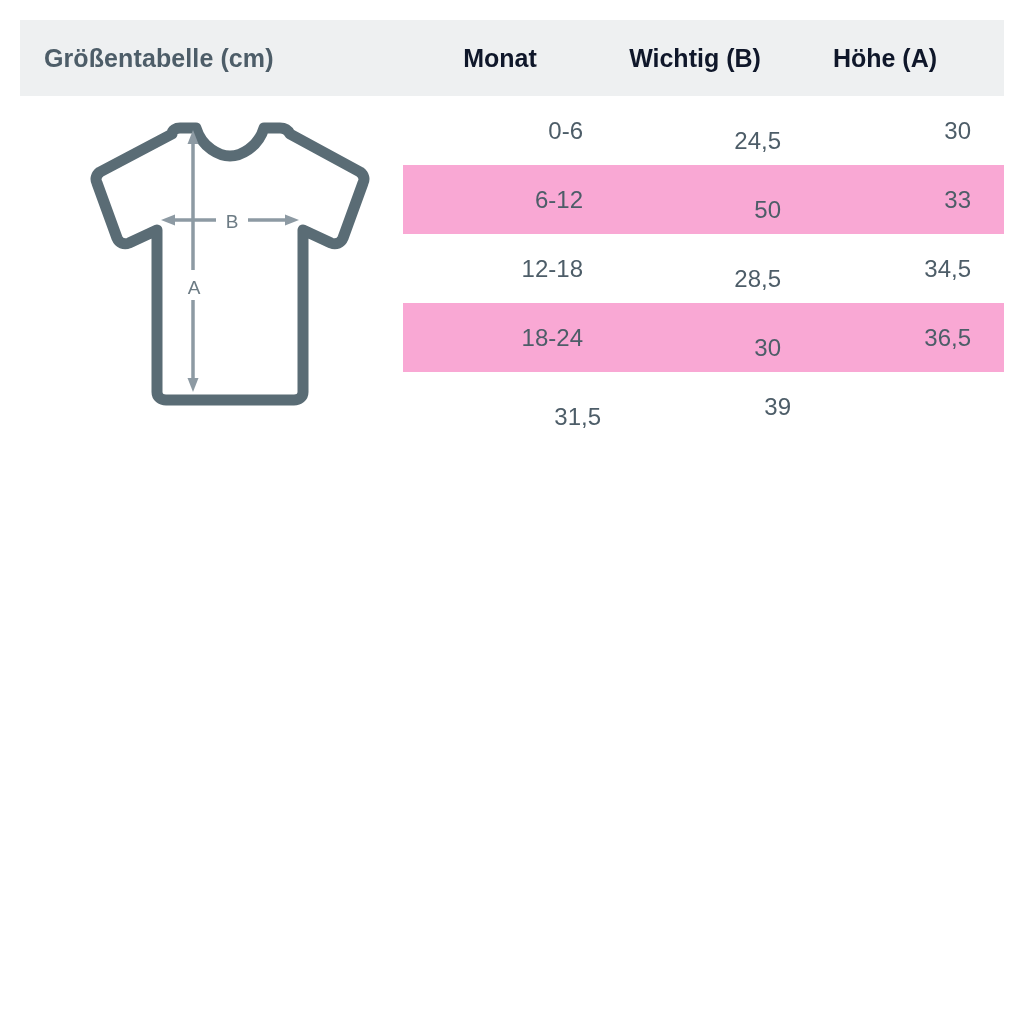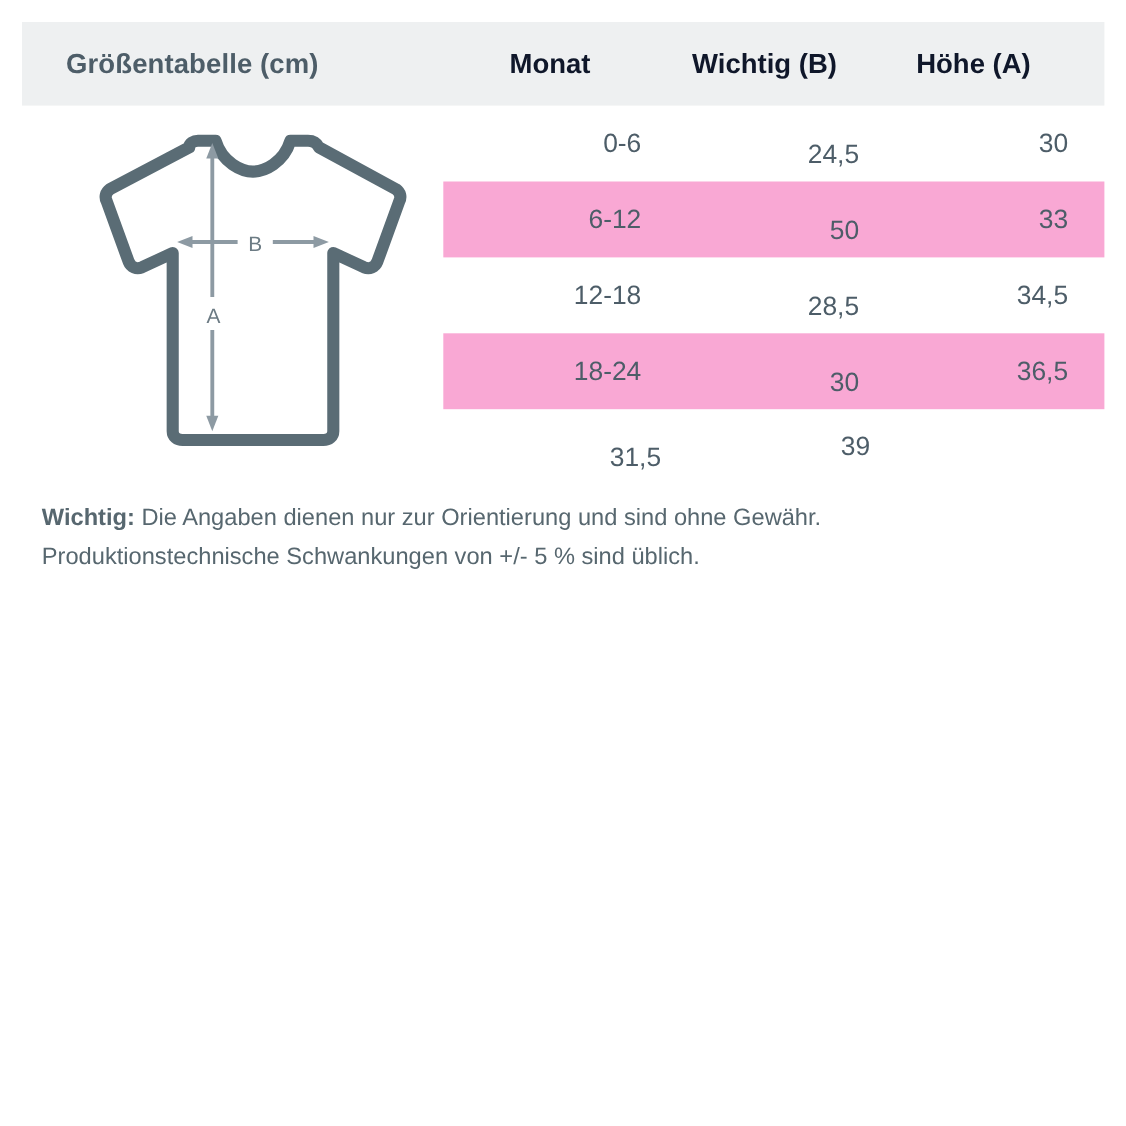--- a/index.html
+++ b/index.html
@@ -27,21 +27,21 @@
     top: 20px;
     left: 20px;
     width: 984px;
     height: 76px;
     background: #eef0f1;
     display: flex;
     align-items: center;
   }
   .header-title {
     width: 380px;
-    padding-left: 40px;
+    padding-left: 24px;
     box-sizing: border-box;
     font-size: 25px;
     font-weight: bold;
     color: #4d5d68;
     letter-spacing: 0.1px;
   }
   .header-cell {
     font-size: 25px;
     font-weight: bold;
     color: #0f172a;
@@ -169,18 +169,14 @@
       <polygon points="239,100 225,94.5 225,105.5" fill="#8d9aa3"></polygon>
 
       <rect x="120" y="150" width="28" height="30" fill="#ffffff"></rect>
       <rect x="156" y="86" width="32" height="28" fill="#ffffff"></rect>
 
       <text x="134" y="174" font-family="Liberation Sans, sans-serif" font-size="19" fill="#6c7b84" text-anchor="middle">A</text>
       <text x="172" y="108" font-family="Liberation Sans, sans-serif" font-size="19" fill="#6c7b84" text-anchor="middle">B</text>
     </svg>
   </div>
 
-  <div class="note">
-    <span style="font-weight:bold;">Wichtig:</span><span> Die Angaben dienen nur zur Orientierung und sind ohne Gewähr.</span><br>
-    <span>Produktionstechnische Schwankungen von +/- 5 % sind üblich.</span>
-  </div>
 
 </div>
 
 </body></html>

